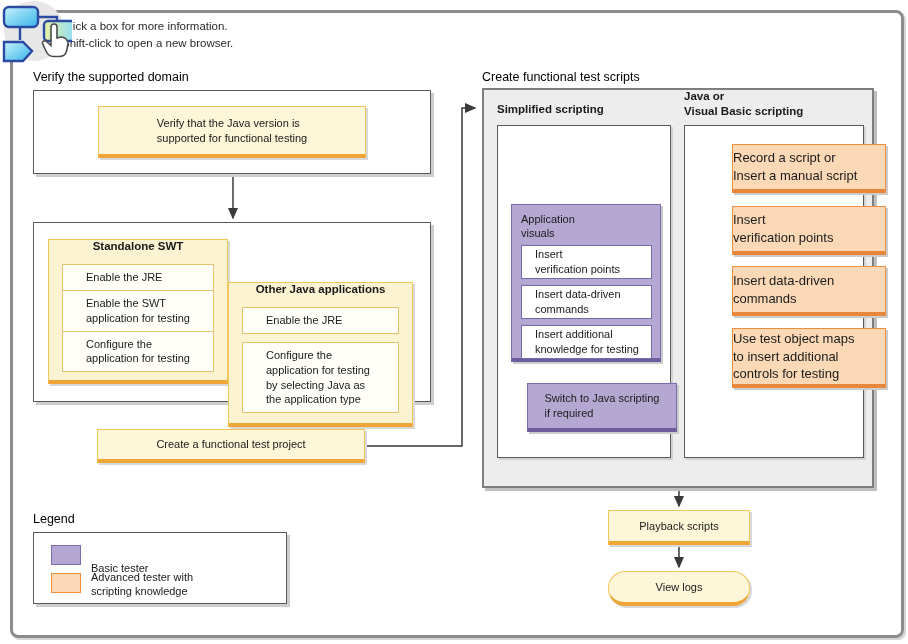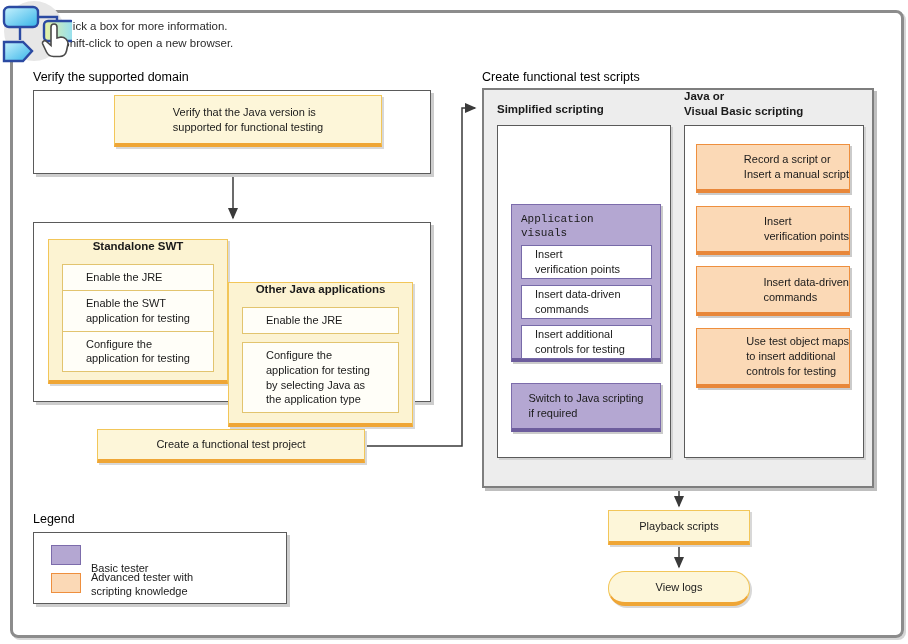--- a/index.html
+++ b/index.html
@@ -27,28 +27,28 @@
           box-shadow:2px 2px 0 #d8d8d8;z-index:4;}
   .ypanel .ptitle{font-weight:bold;font-size:11.5px;text-align:center;}
   .ywhite{background:#fffef8;border:1px solid #e2c46f;font-size:11px;line-height:1.35;
           padding:5px 6px 5px 23px;margin:0 0 -1px 0;display:flex;align-items:center;cursor:pointer;}
 
   .pbtn{background:#b4a7d2;border:1px solid #7c6cab;border-bottom:4px solid #6d5d9d;
         box-shadow:2px 2px 0 #cbcbcb;display:flex;align-items:center;justify-content:center;
         font-size:11px;line-height:1.35;z-index:4;cursor:pointer;}
   .pgroup{background:#b4a7d2;border:1px solid #7c6cab;border-bottom:4px solid #6d5d9d;
         box-shadow:2px 2px 0 #cbcbcb;z-index:4;}
-  .pgroup .gtitle{font-size:11px;line-height:1.3;padding:7px 8px 4px 9px;font-family:Liberation Mono, monospace;}
+  .pgroup .gtitle{font-size:11px;line-height:1.3;padding:7px 8px 4px 9px;}
   .pwhite{background:#fff;border:1px solid #776aa8;font-size:11px;line-height:1.3;
           margin:0 8px 6px 9px;height:34px;box-sizing:border-box;display:flex;align-items:center;
           padding-left:13px;cursor:pointer;}
 
   .obtn{background:#fbd9b6;border:1px solid #ee8f3e;border-bottom:4px solid #e8873a;
-        box-shadow:2px 2px 0 #cbcbcb;display:flex;align-items:center;justify-content:flex-end;
-        font-size:11px;line-height:1.35;z-index:4;cursor:pointer;}
+        box-shadow:2px 2px 0 #cbcbcb;display:flex;align-items:center;justify-content:flex-start;
+        font-size:13px;line-height:1.35;z-index:4;cursor:pointer;margin-left:36px;}
 
   .collabel{font-weight:bold;font-size:11.5px;line-height:1.3;z-index:4;}
 
   .legendbox{left:33px;top:532px;width:252px;height:70px;}
   .sw{position:absolute;width:28px;height:18px;}
   .sw.p{background:#b4a7d2;border:1.5px solid #7c6cab;}
   .sw.o{background:#fbd9b6;border:1.5px solid #ee8f3e;}
   .legendtext{position:absolute;font-size:11px;line-height:1.3;}
 
   svg.lines{left:0;top:0;z-index:2;pointer-events:none;}
@@ -98,21 +98,21 @@
     <path d="M51,27 a3,3 0 0 1 6,0 l0,11 l4,-1 a7,7 0 0 1 7,7 l-1.5,7 a7,7 0 0 1 -7,5.5 l-6,0 a8,8 0 0 1 -7,-4.5 l-4,-8.5 a2.3,2.3 0 0 1 4,-2 l4.5,4 z" fill="#fff" stroke="#4a4a4a" stroke-width="1.6"></path>
   </svg>
 
   <div class="abs hint">
     <div>Click a box for more information.</div>
     <div>Shift-click to open a new browser.</div>
   </div>
 
   <h3 class="abs sec" style="left:33px;top:69px;">Verify the supported domain</h3>
   <div class="abs whitebox" style="left:33px;top:90px;width:396px;height:82px;"></div>
-  <div class="abs ybtn" style="left:98px;top:95px;width:266px;height:47px;margin-left:16px;">
+  <div class="abs ybtn" style="left:98px;top:106px;width:266px;height:47px;">
     <span class="tl pre">Verify that the Java version is
 supported for functional testing</span>
   </div>
 
   <div class="abs whitebox" style="left:33px;top:222px;width:396px;height:178px;"></div>
 
   <div class="abs ypanel" style="left:48px;top:239px;width:178px;height:140px;">
     <div class="ptitle">Standalone SWT</div>
     <div style="margin:12px 13px 0 13px;">
       <div class="ywhite pre">Enable the JRE</div>
@@ -150,24 +150,24 @@
 
 
   <div class="abs pgroup" style="left:511px;top:204px;width:150px;height:158px;box-sizing:border-box;">
     <div class="gtitle pre">Application
 visuals</div>
     <div class="pwhite pre">Insert
 verification points</div>
     <div class="pwhite pre">Insert data-driven
 commands</div>
     <div class="pwhite pre">Insert additional
-controls for testing</div>
-  </div>
-
-  <div class="abs pbtn" style="left:511px;top:383px;width:148px;height:44px;">
+knowledge for testing</div>
+  </div>
+
+  <div class="abs pbtn" style="left:527px;top:383px;width:148px;height:44px;">
     <span class="tl pre">Switch to Java scripting
 if required</span>
   </div>
 
   <div class="abs obtn" style="left:696px;top:144px;width:152px;height:44px;">
     <span class="tl pre">Record a script or
 Insert a manual script</span>
   </div>
   <div class="abs obtn" style="left:696px;top:206px;width:152px;height:44px;">
     <span class="tl pre">Insert

